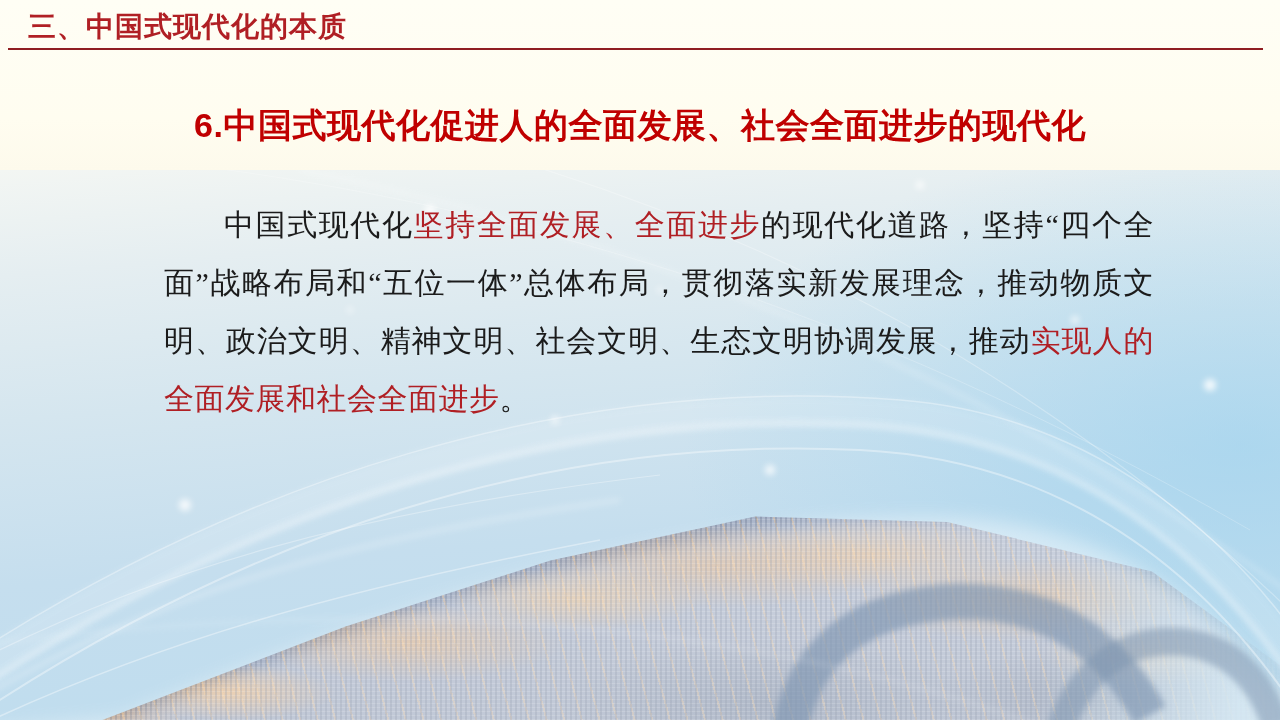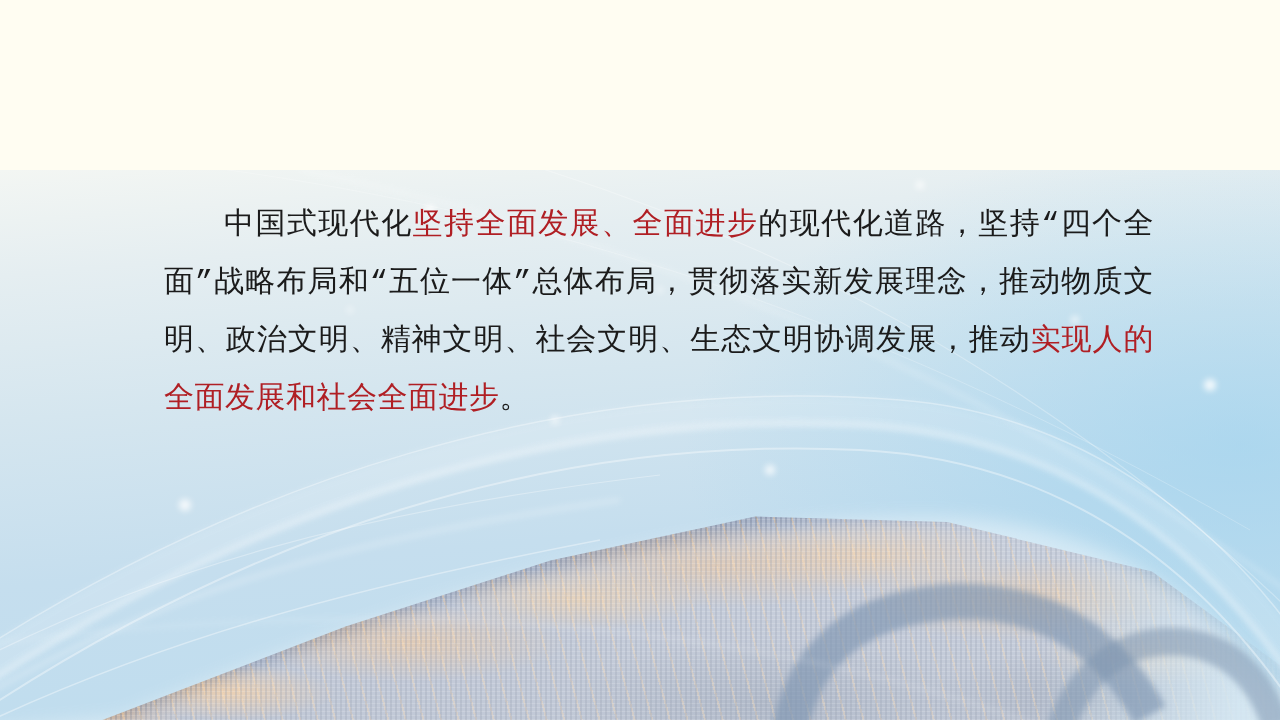--- a/index.html
+++ b/index.html
@@ -69,21 +69,21 @@
 
   .mesh-overlay { position: absolute; inset: 0; }
 
   
   .body-paragraph {
     position: absolute; left: 164px; top: 196px; width: 990px;
     font-size: 30px; line-height: 58px; letter-spacing: 0.5px;
     text-align: justify; text-indent: 2em;
     color: var(--body-text, #1b1b1b);
     z-index: 5;
-    font-family: Liberation Mono, monospace;
+    font-family: Liberation Serif, serif;
   }
   .body-paragraph .em-red { color: var(--accent-red, #b42025); }
 </style>
 </head>
 <body>
 
 <div class="slide">
 
   <div class="photo">
     <div class="city"></div>
@@ -125,16 +125,21 @@
         <circle cx="770" cy="300" r="5" opacity="0.8"></circle>
         <circle cx="185" cy="335" r="6" opacity="0.8"></circle>
         <circle cx="555" cy="250" r="4" opacity="0.7"></circle>
         <circle cx="1075" cy="150" r="4" opacity="0.7"></circle>
         <circle cx="350" cy="140" r="3" opacity="0.6"></circle>
         <circle cx="660" cy="120" r="3" opacity="0.6"></circle>
       </g>
     </svg>
   </div>
 
+  <div class="top-band">
+    <div class="section-header">三、中国式现代化的本质</div>
+    <div class="header-rule"></div>
+    <div class="slide-title">6.中国式现代化促进人的全面发展、社会全面进步的现代化</div>
+  </div>
 
   <div class="body-paragraph"><span>中国式现代化</span><span class="em-red">坚持全面发展、全面进步</span><span>的现代化道路，坚持“四个全面”战略布局和“五位一体”总体布局，贯彻落实新发展理念，推动物质文明、政治文明、精神文明、社会文明、生态文明协调发展，推动</span><span class="em-red">实现人的全面发展和社会全面进步</span><span>。</span></div>
 
 </div>
 
 </body></html>

